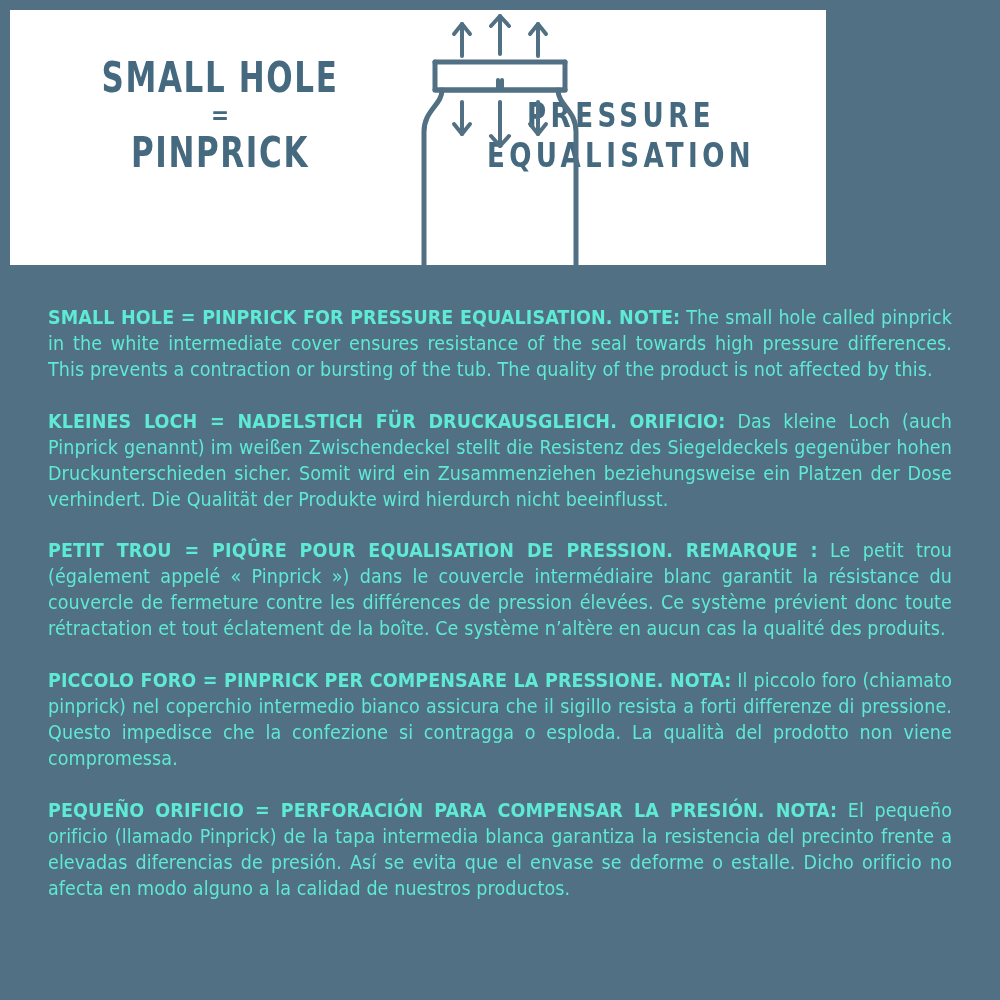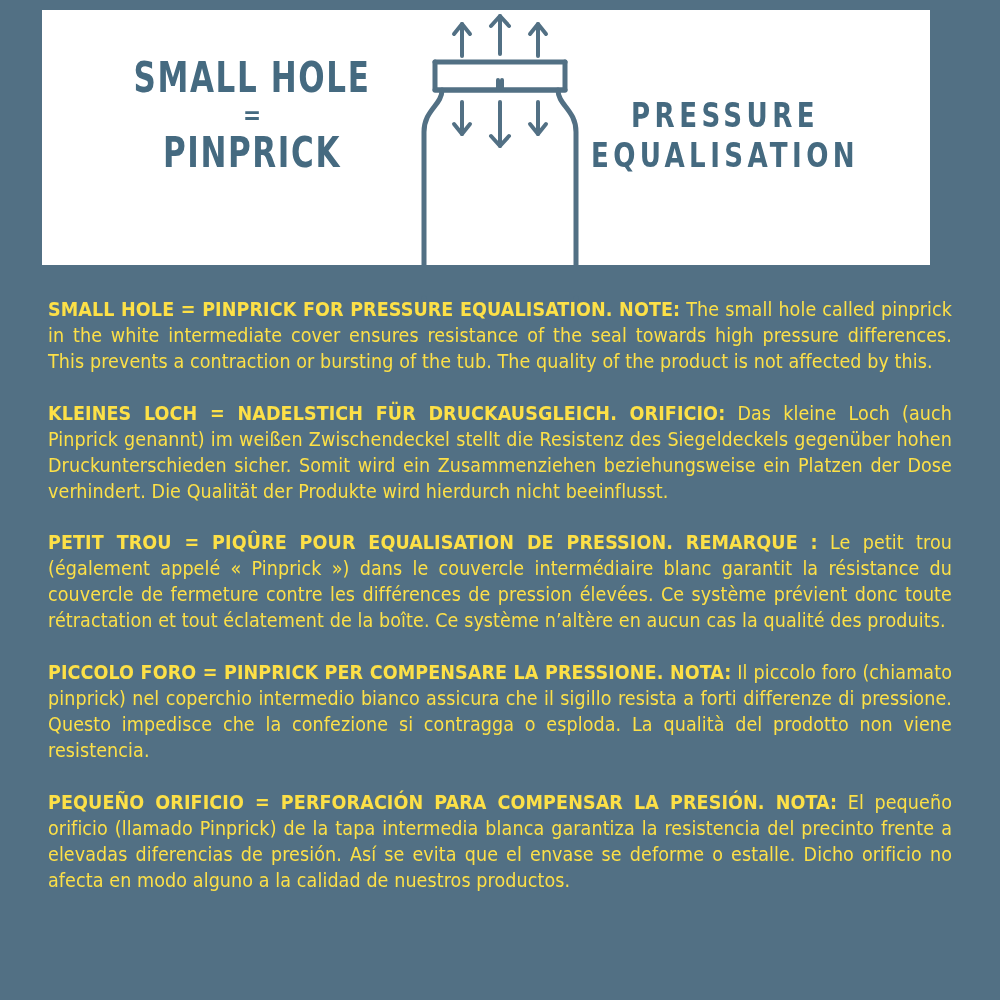--- a/index.html
+++ b/index.html
@@ -24,25 +24,24 @@
   .inner {
     position: relative;
     width: 980px;
     height: 980px;
     box-sizing: border-box;
   }
 
   
   .hero {
     position: relative;
-    width: 888px;
+    width: 816px;
     height: 255px;
     background: #ffffff;
     box-sizing: border-box;
-    margin-left: 32px;
   }
   .hero-left {
     position: absolute;
     left: 0;
     top: 46px;
     width: 420px;
     text-align: center;
     color: #456a80;
     font-family: "DejaVu Sans Condensed", "Liberation Sans", sans-serif;
     font-weight: bold;
@@ -89,23 +88,23 @@
     margin-left: -110px;
     width: 220px;
     height: 320px;
     pointer-events: none;
   }
 
   
   .content {
     position: relative;
     width: 980px;
-    padding: 32px 38px 0 38px;
-    box-sizing: border-box;
-    color: #fde047;
+    padding: 40px 38px 0 38px;
+    box-sizing: border-box;
+    color: #5eead4;
   }
   .para {
     margin: 0 0 26px 0;
     font-family: "DejaVu Sans Condensed", "Liberation Sans", sans-serif;
     font-size: 19.5px;
     line-height: 1.33;
     text-align: justify;
     letter-spacing: 0.1px;
   }
   .para:last-child { margin-bottom: 8px; }
@@ -181,21 +180,21 @@
         <span>Das kleine Loch (auch Pinprick genannt) im weißen Zwischendeckel stellt die Resistenz des Siegeldeckels gegenüber hohen Druckunterschieden sicher. Somit wird ein Zusammenziehen beziehungsweise ein Platzen der Dose verhindert. Die Qualität der Produkte wird hierdurch nicht beeinflusst.</span>
       </p>
 
       <p class="para">
         <b>PETIT TROU = PIQÛRE POUR EQUALISATION DE PRESSION. REMARQUE :</b> 
         <span>Le petit trou (également appelé « Pinprick ») dans le couvercle intermédiaire blanc garantit la résistance du couvercle de fermeture contre les différences de pression élevées. Ce système prévient donc toute rétractation et tout éclatement de la boîte. Ce système n’altère en aucun cas la qualité des produits.</span>
       </p>
 
       <p class="para">
         <b>PICCOLO FORO = PINPRICK PER COMPENSARE LA PRESSIONE. NOTA:</b> 
-        <span>Il piccolo foro (chiamato pinprick) nel coperchio intermedio bianco assicura che il sigillo resista a forti differenze di pressione. Questo impedisce che la confezione si contragga o esploda. La qualità del prodotto non viene resistencia.</span>
+        <span>Il piccolo foro (chiamato pinprick) nel coperchio intermedio bianco assicura che il sigillo resista a forti differenze di pressione. Questo impedisce che la confezione si contragga o esploda. La qualità del prodotto non viene compromessa.</span>
       </p>
 
       <p class="para">
         <b>PEQUEÑO ORIFICIO = PERFORACIÓN PARA COMPENSAR LA PRESIÓN. NOTA:</b> 
         <span>El pequeño orificio (llamado Pinprick) de la tapa intermedia blanca garantiza la resistencia del precinto frente a elevadas diferencias de presión. Así se evita que el envase se deforme o estalle. Dicho orificio no afecta en modo alguno a la calidad de nuestros productos.</span>
       </p>
 
     </div>
 
   </div>

